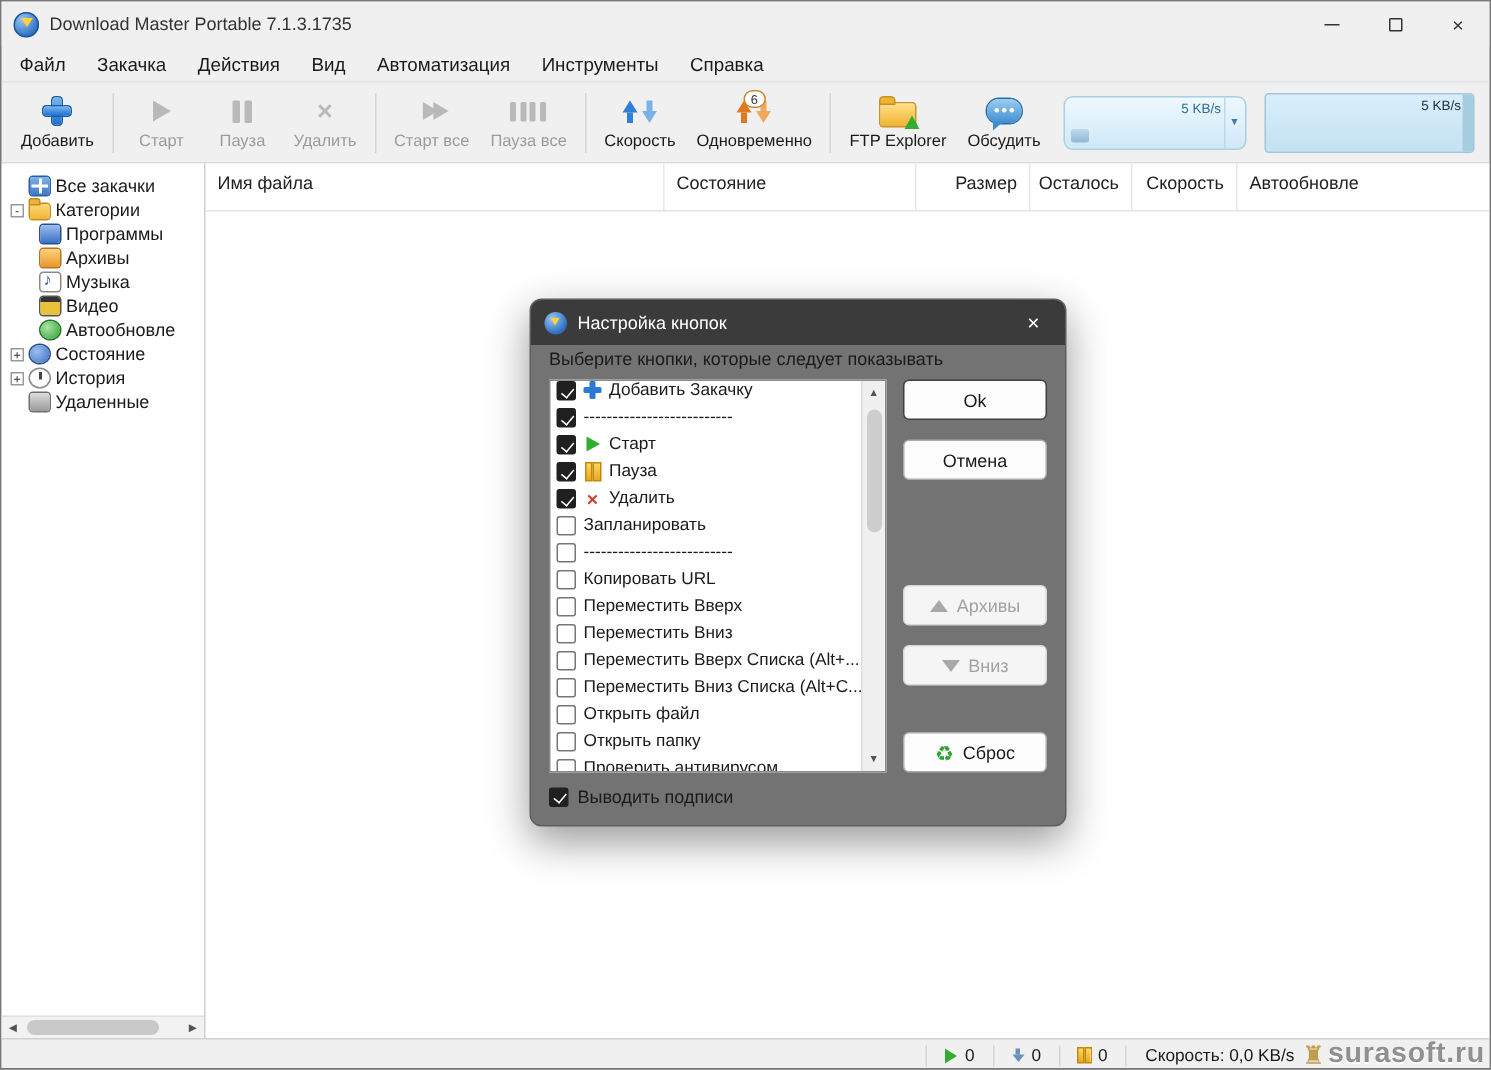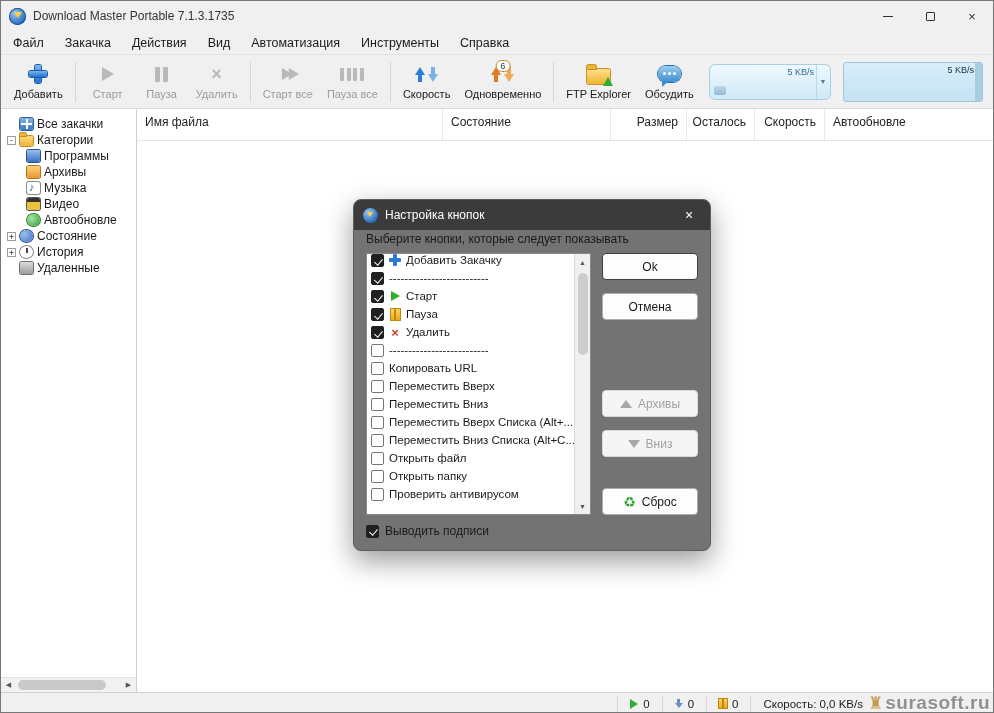--- a/index.html
+++ b/index.html
@@ -459,20 +459,24 @@
                 </span>
               <span>Пауза</span>
             </div>
             <div class="li">
               <span class="cbx" data-checked="true"></span>
               <span class="li-ic li-x">×</span>
               <span>Удалить</span>
             </div>
             <div class="li">
               <span class="cbx" data-checked="false"></span>
+              <span>Запланировать</span>
+            </div>
+            <div class="li">
+              <span class="cbx" data-checked="false"></span>
               <span>--------------------------</span>
             </div>
             <div class="li">
               <span class="cbx" data-checked="false"></span>
               <span>Копировать URL</span>
             </div>
             <div class="li">
               <span class="cbx" data-checked="false"></span>
               <span>Переместить Вверх</span>
             </div>

